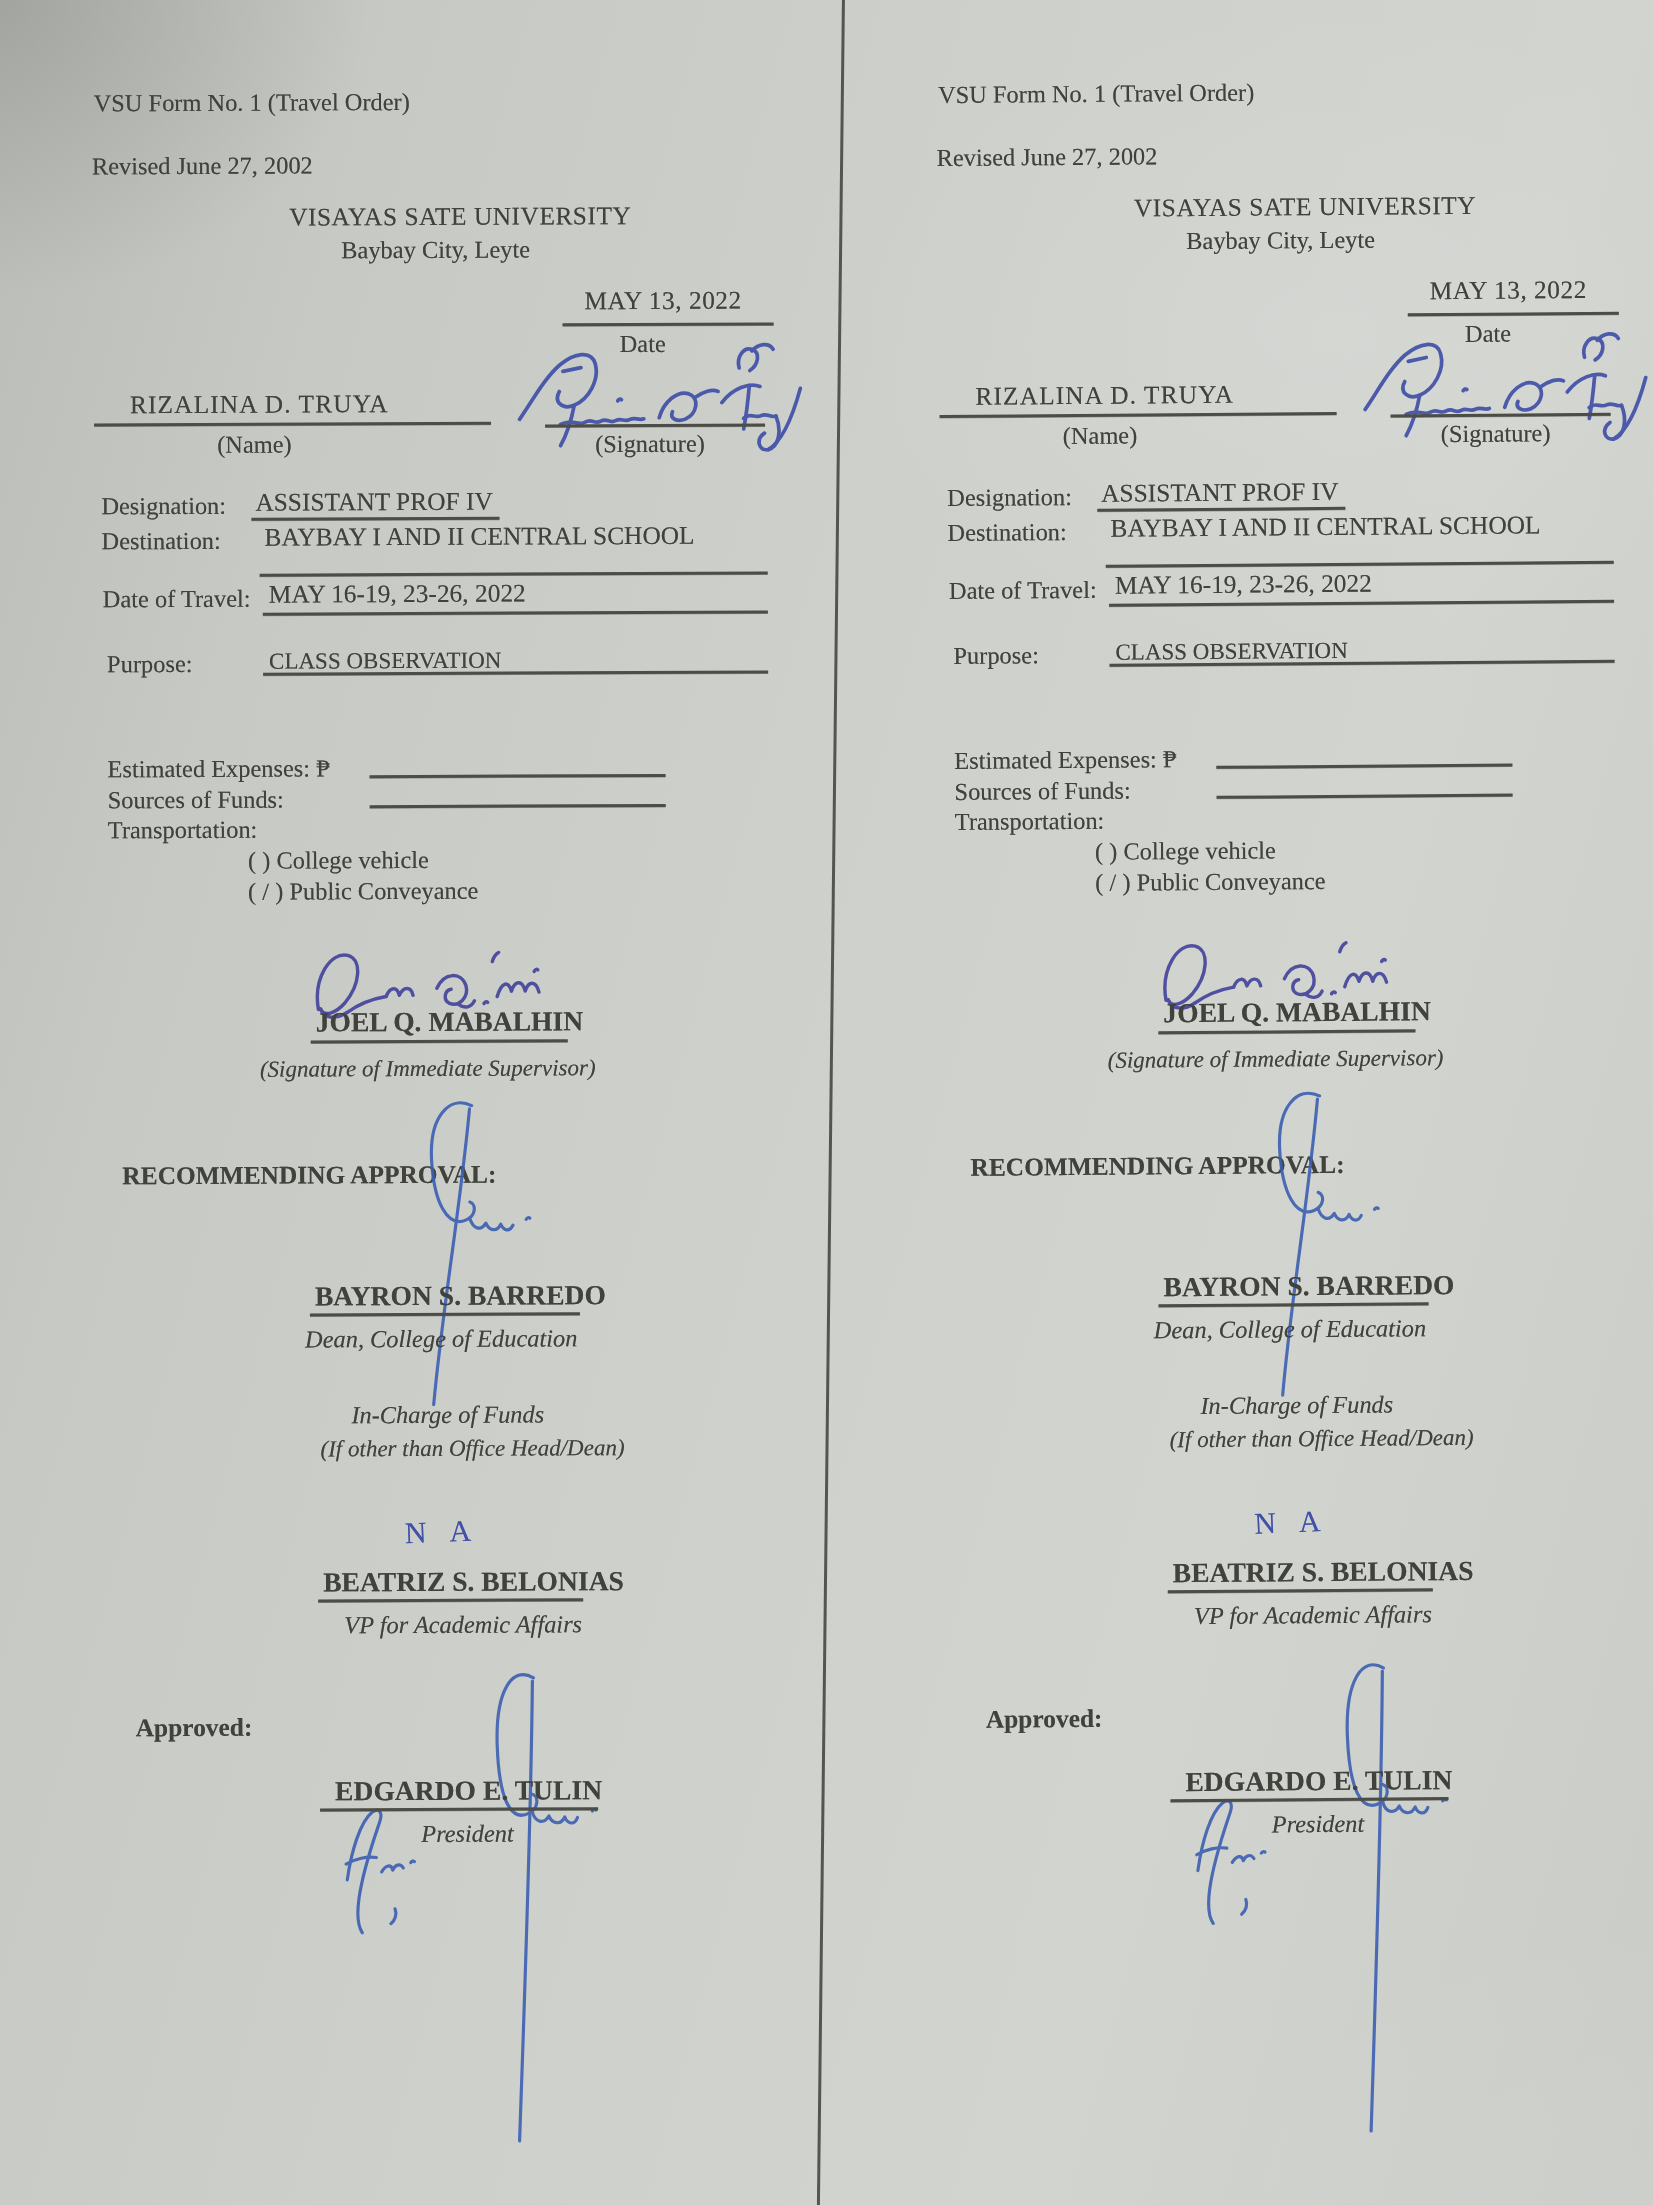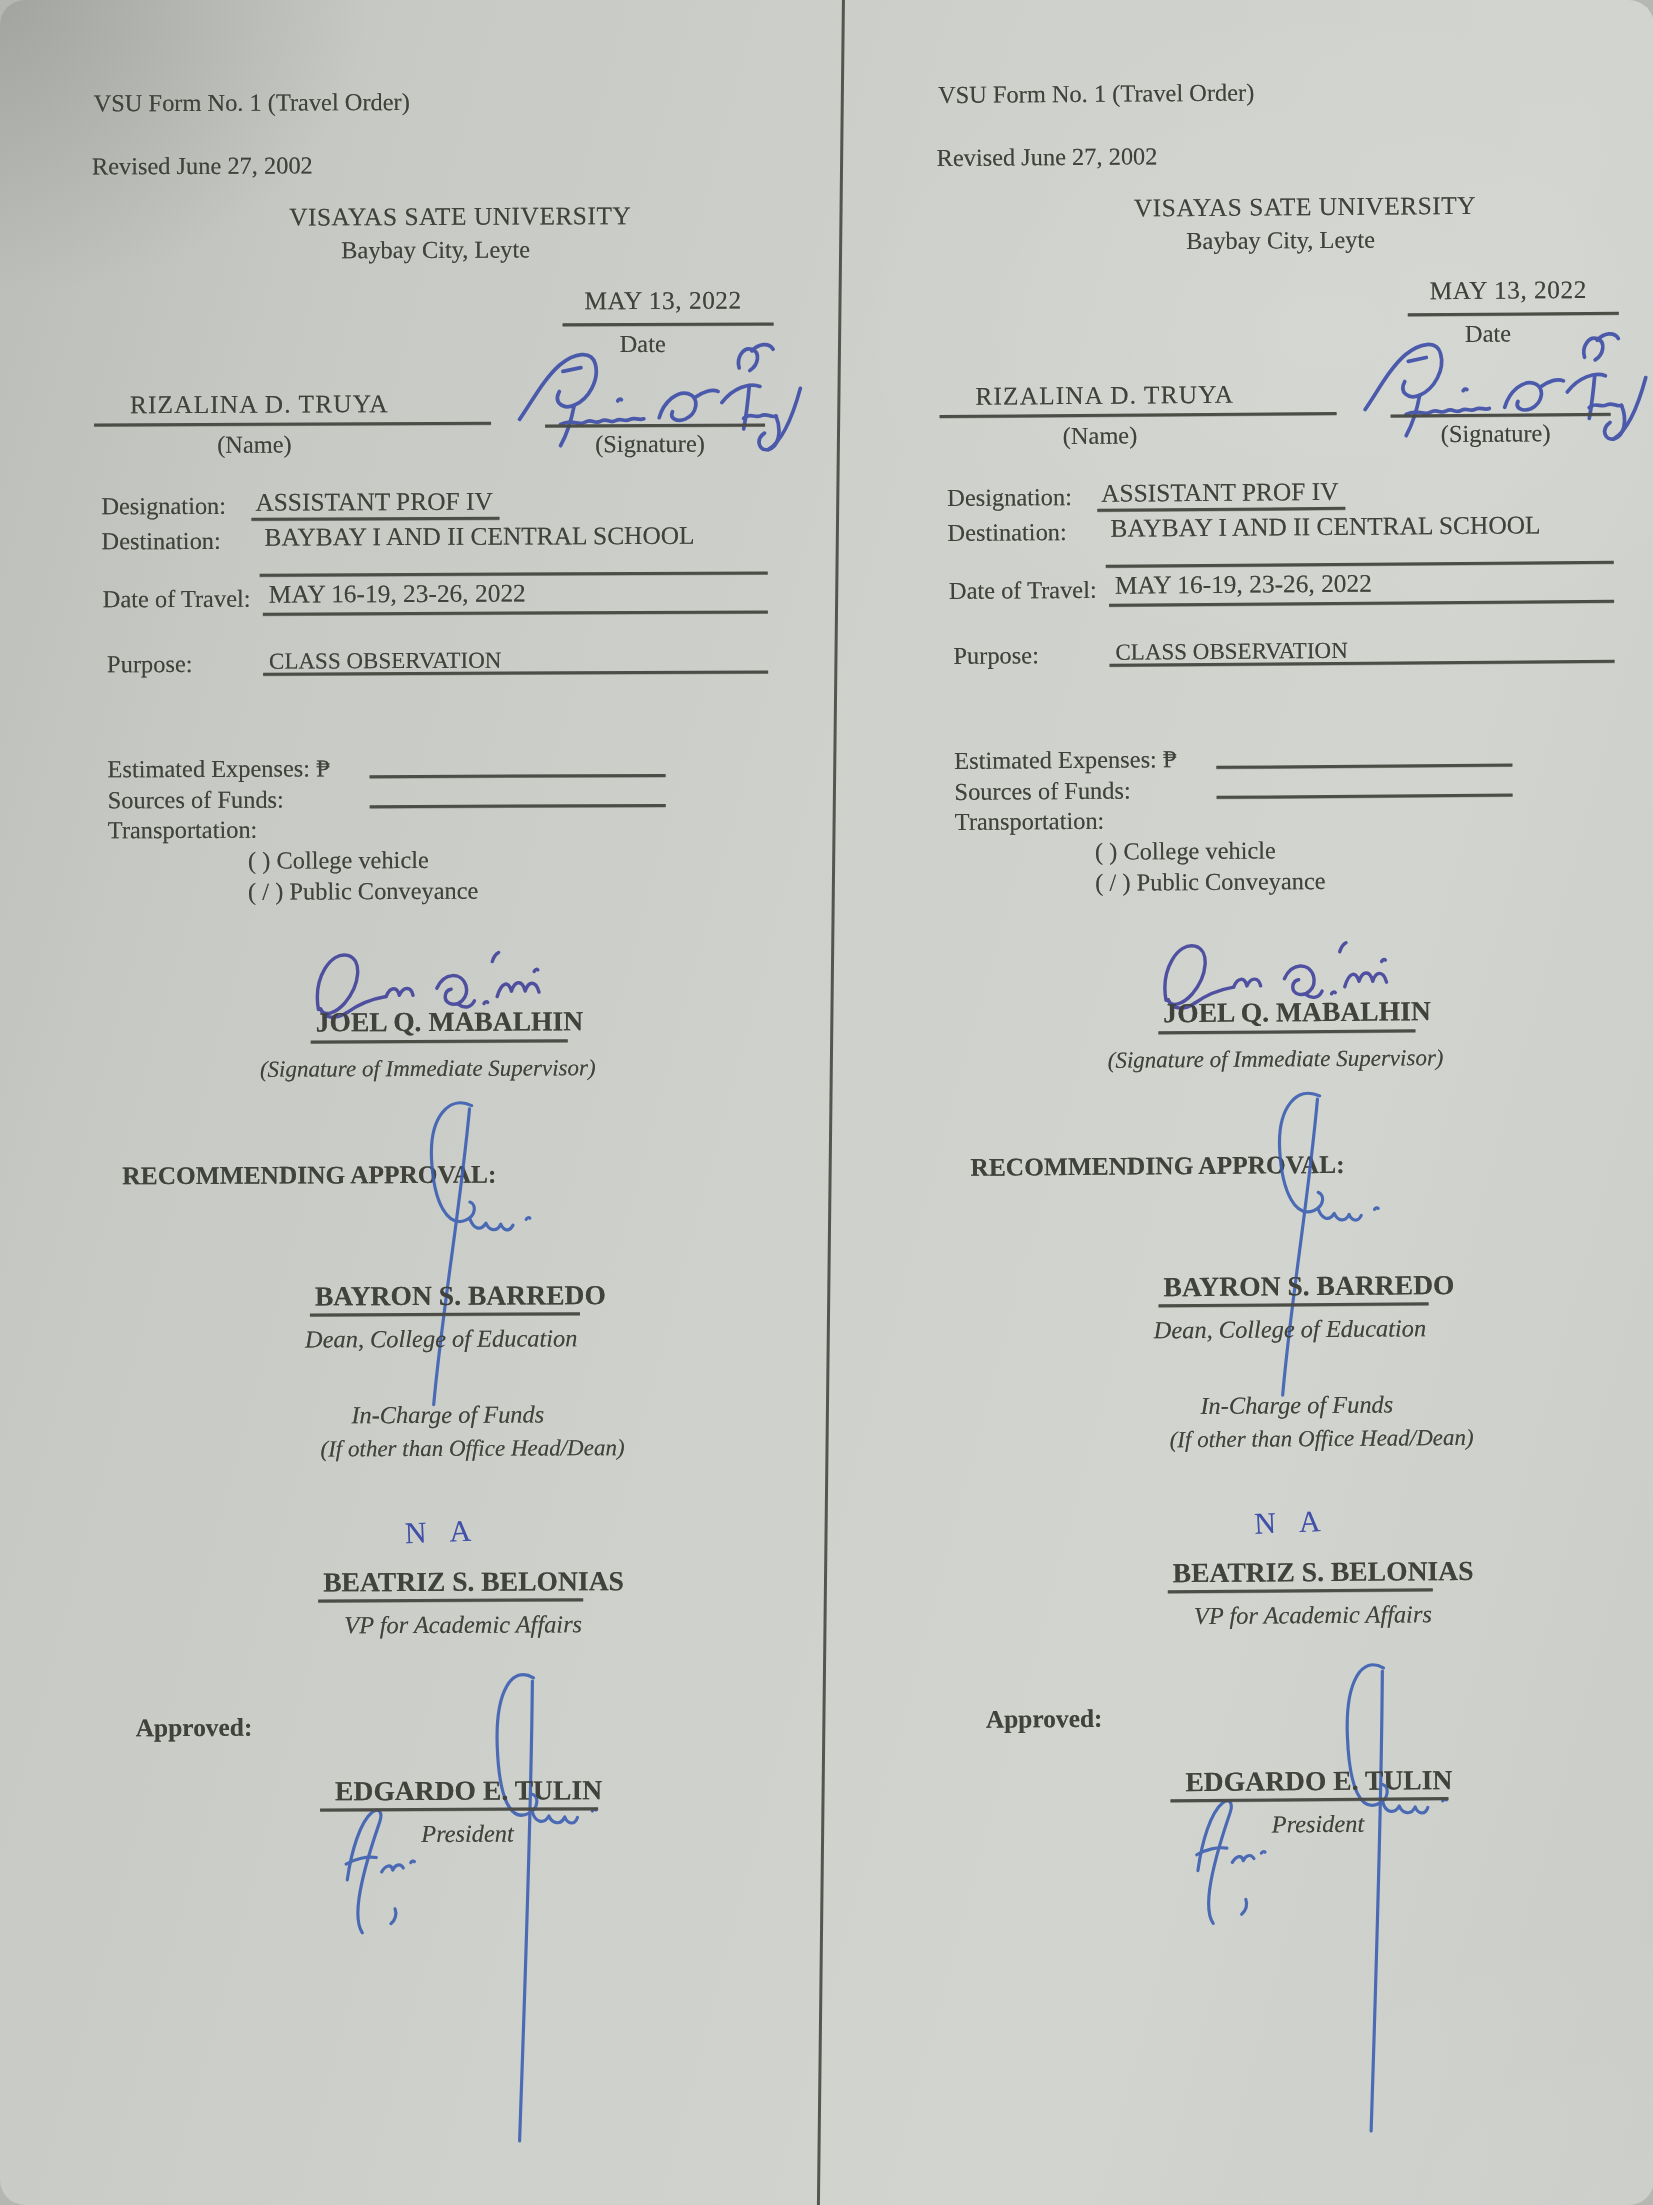--- a/index.html
+++ b/index.html
@@ -12,21 +12,20 @@
   }
   html,body{margin:0;padding:0;background:#b4b7b2;}
   #sheet{
     position:relative;width:1654px;height:2205px;overflow:hidden;
     font-family:"Liberation Serif","DejaVu Serif",serif;
     background:
       radial-gradient(530px 424px at 0% 0%, rgba(40,40,38,.16), transparent 70%),
       radial-gradient(848px 583px at 80% 15%, rgba(255,255,255,.09), transparent 60%),
       radial-gradient(742px 477px at 100% 100%, rgba(255,255,255,.06), transparent 65%),
       linear-gradient(105deg,#b9bcb7 0%,#c6c9c4 18%,#cdd0cb 45%,#d1d4cf 72%,#c9ccc7 100%);
-    border-radius: 25px;
   }
   .copy{position:absolute;top:0;width:830px;height:2205px;}
   #copy-left{left:0;transform:rotate(-0.25deg);}
   #copy-right{left:848px;transform:rotate(-0.45deg) translateY(-9.5px);}
   .divider{position:absolute;left:842px;top:-6.4px;width:2.7px;height:2221px;background:#3f3f3a;
     transform:rotate(0.65deg);transform-origin:top center;opacity:.85;}
   .t{position:absolute;white-space:nowrap;color:var(--ink);
      text-shadow:0 0 0.5px rgba(62,63,58,.55);line-height:1.1;}
   .s44{font-size:23px}.s46{font-size:24.4px}.s48{font-size:25.4px}.s52{font-size:27.6px}.s56{font-size:30px}
   .b{font-weight:bold}.i{font-style:italic}

